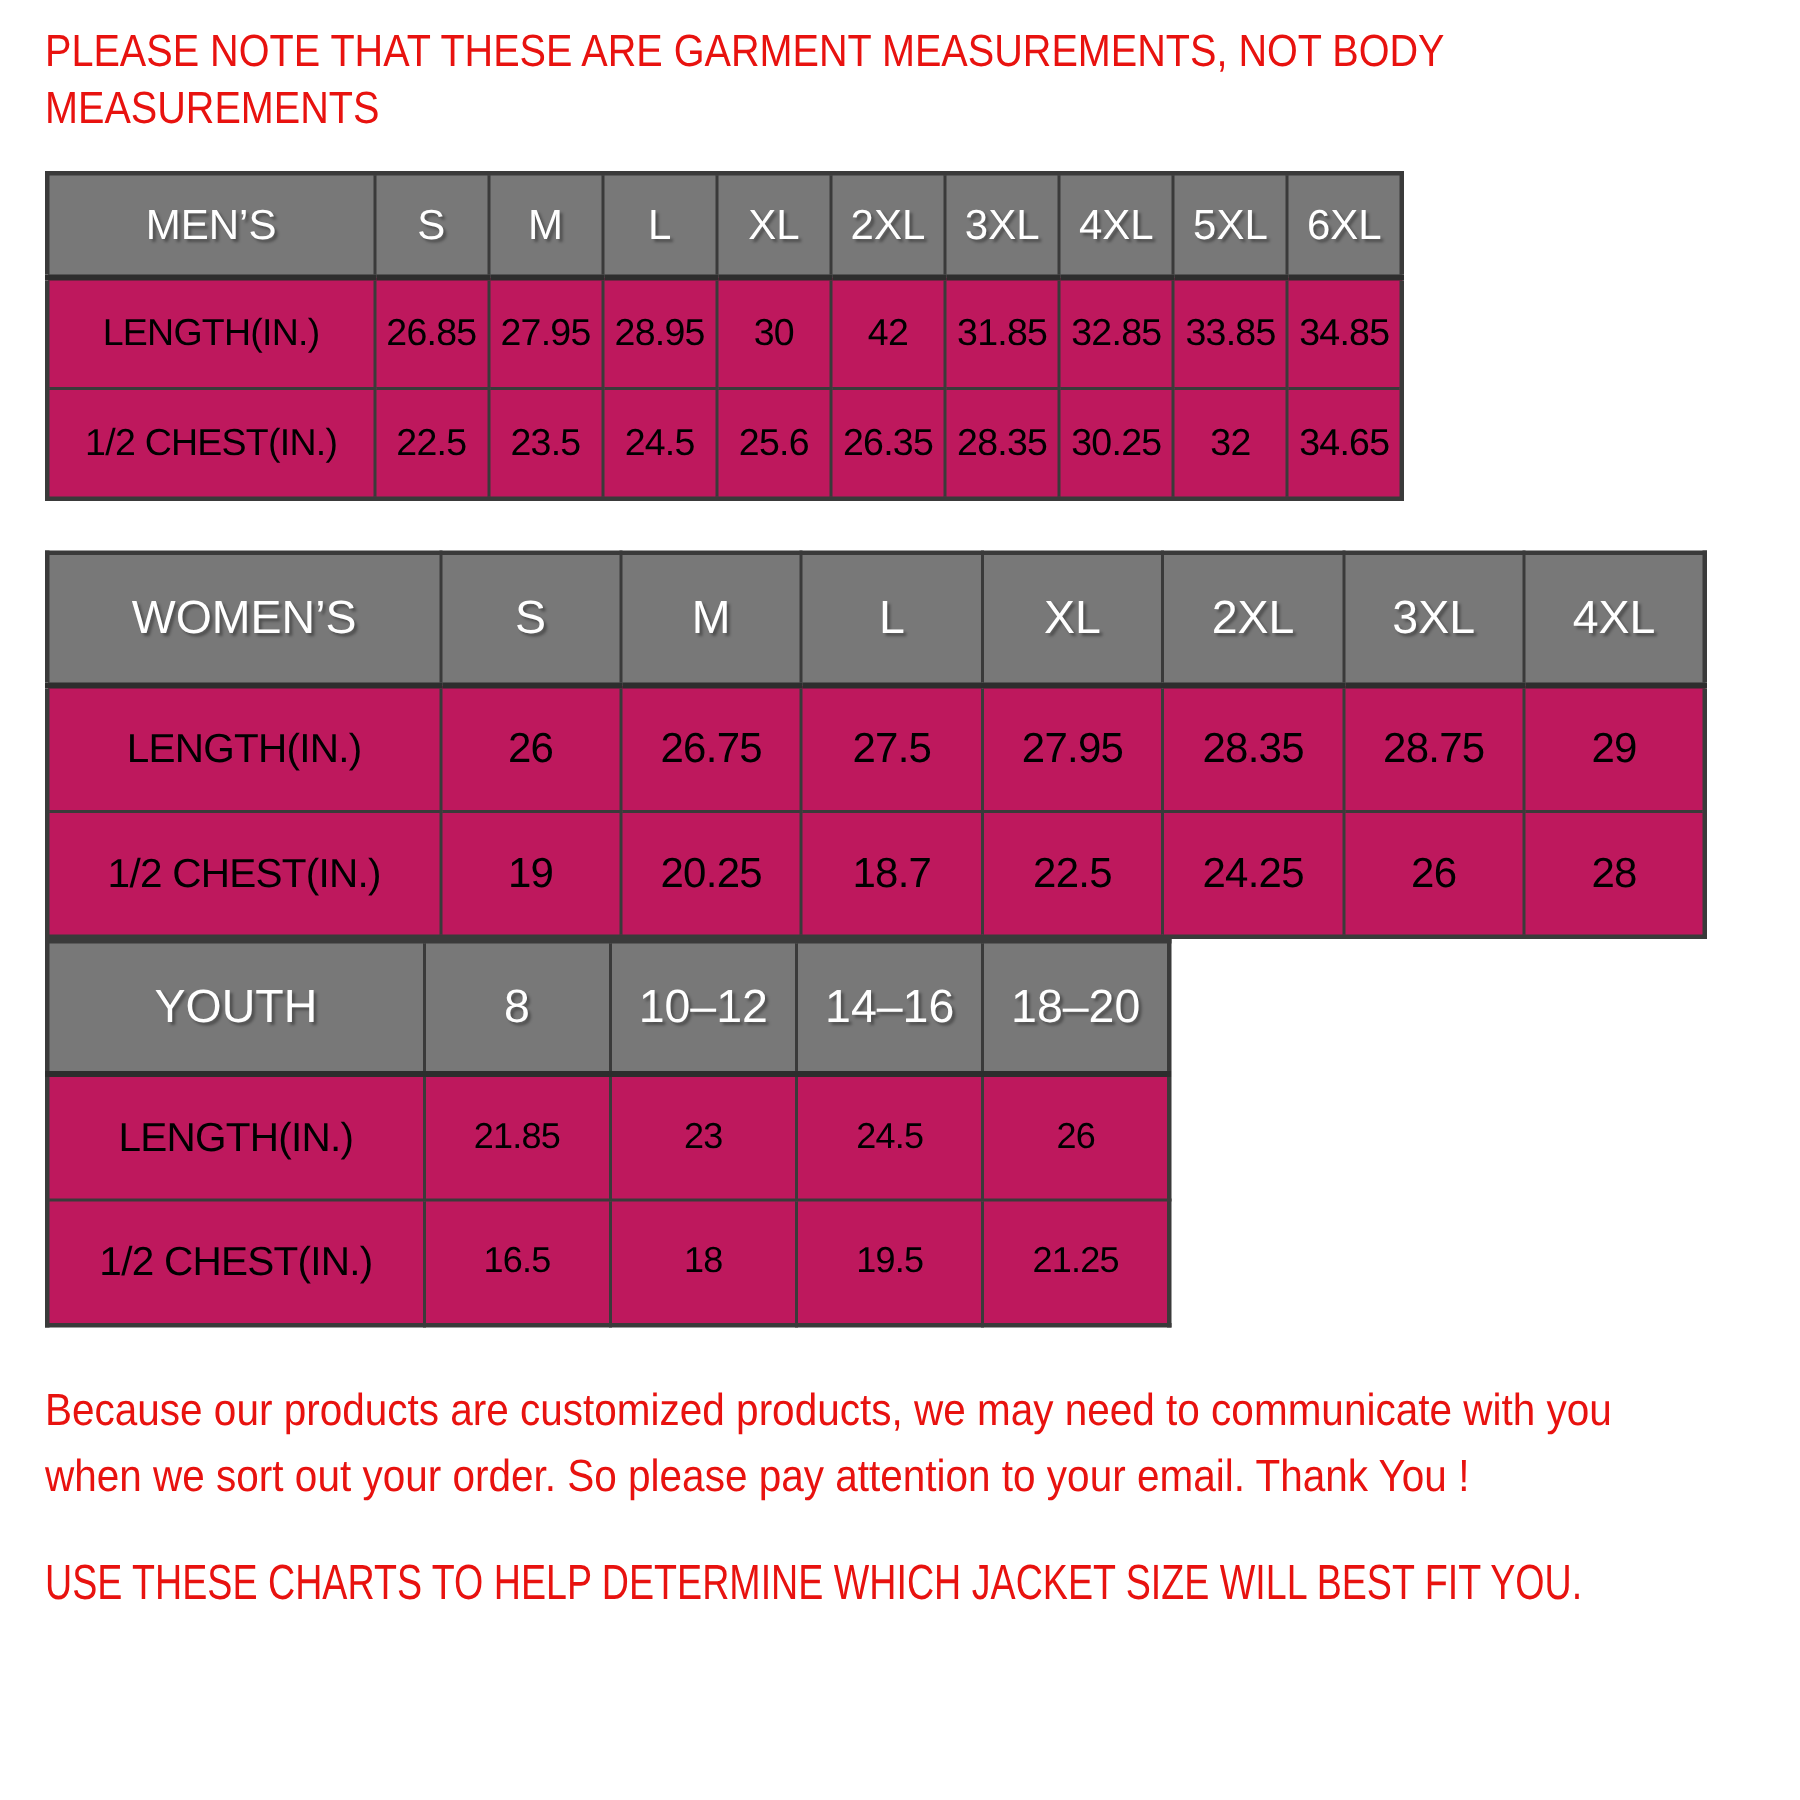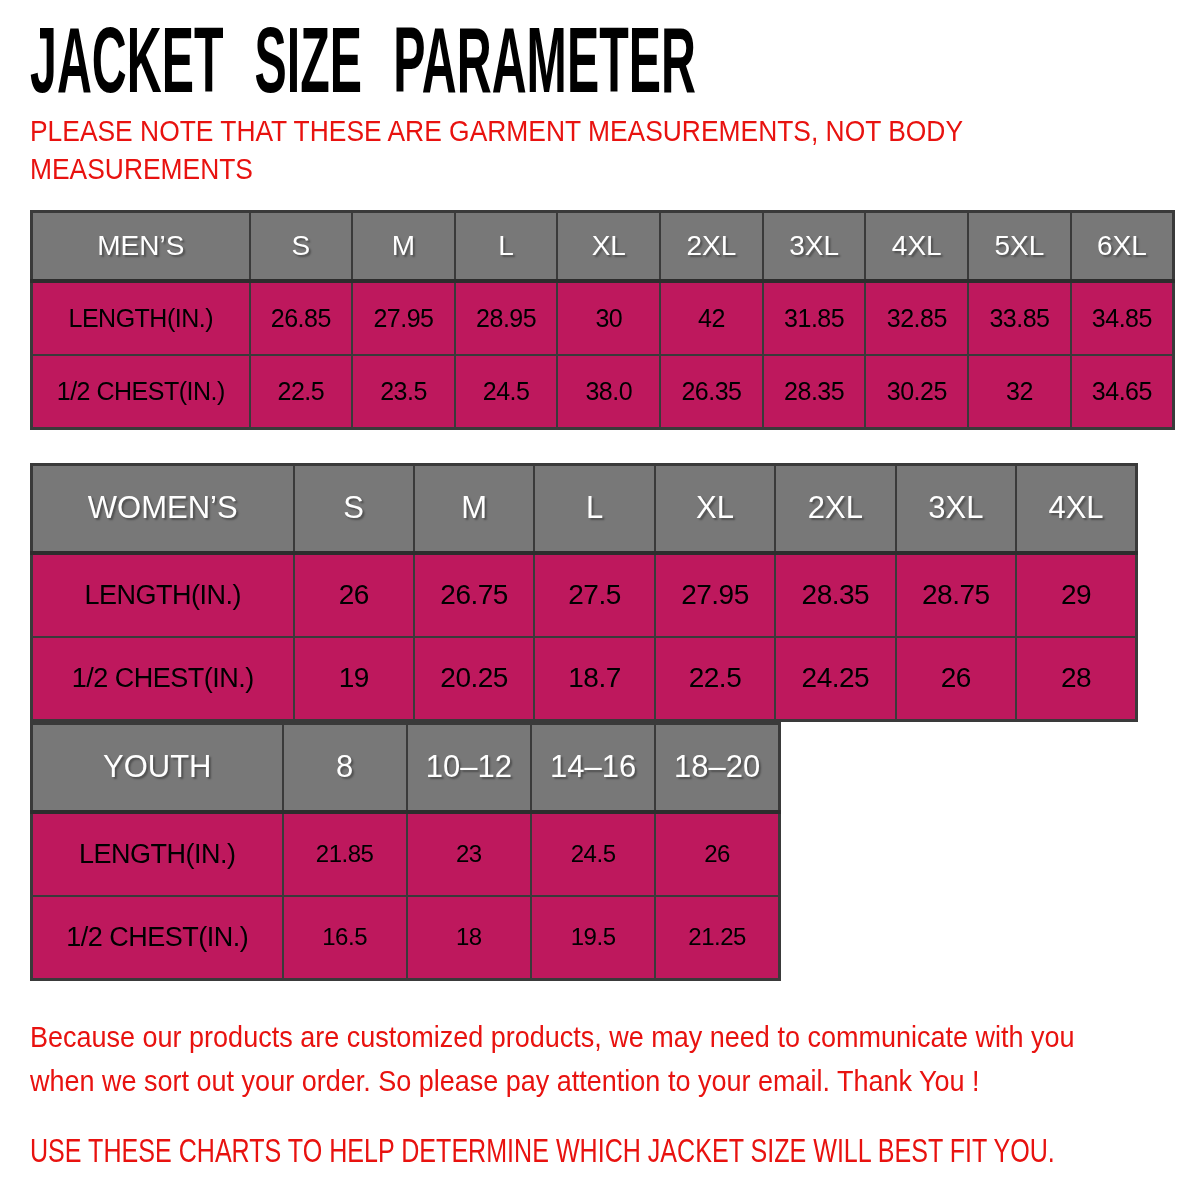--- a/index.html
+++ b/index.html
@@ -67,21 +67,21 @@
     background: var(--header-bg);
     color: var(--header-text);
     border-bottom: 4px solid #2d2d2d;
     text-shadow: 2px 2px 2px rgba(0,0,0,0.35);
   }
   .size-table td, .size-table tbody th {
     letter-spacing: -0.5px;
     background: #be185d;
   }
 
-  #mens-table { width: 1145px; margin-top: 22px; }
+  #mens-table { width: 906px; margin-top: 22px; }
   #mens-table .label-col { width: 218px; }
   #mens-table thead tr { height: 69px; }
   #mens-table tbody tr { height: 74px; }
   #mens-table thead th { font-size: 28px; }
   #mens-table tbody th { font-size: 25px; }
   #mens-table td { font-size: 25px; margin-left: 11px; }
 
   #womens-table { width: 1108px; margin-top: 33px; border-radius: 25px; }
   #womens-table .label-col { width: 262px; }
   #womens-table thead tr { height: 88px; }
@@ -116,21 +116,20 @@
     transform: scaleX(0.76);
     transform-origin: 0 0;
     white-space: nowrap;
   }
 </style>
 </head>
 <body>
 
 <div class="page">
 
-  <h1 class="title"><span class="title-text">JACKET SIZE PARAMETER</span></h1>
 
   <div class="disclaimer">
     <div>PLEASE NOTE THAT THESE ARE GARMENT MEASUREMENTS, NOT BODY</div>
     <div>MEASUREMENTS</div>
   </div>
 
   <table class="size-table" id="mens-table">
       <colgroup>
         <col class="label-col">
         <col class="size-col">
@@ -168,21 +167,21 @@
           <td>31.85</td>
           <td>32.85</td>
           <td>33.85</td>
           <td>34.85</td>
         </tr>
         <tr>
           <th>1/2 CHEST(IN.)</th>
           <td>22.5</td>
           <td>23.5</td>
           <td>24.5</td>
-          <td>38.0</td>
+          <td>25.6</td>
           <td>26.35</td>
           <td>28.35</td>
           <td>30.25</td>
           <td>32</td>
           <td>34.65</td>
         </tr>
       </tbody>
     </table>
 
   <table class="size-table" id="womens-table">

